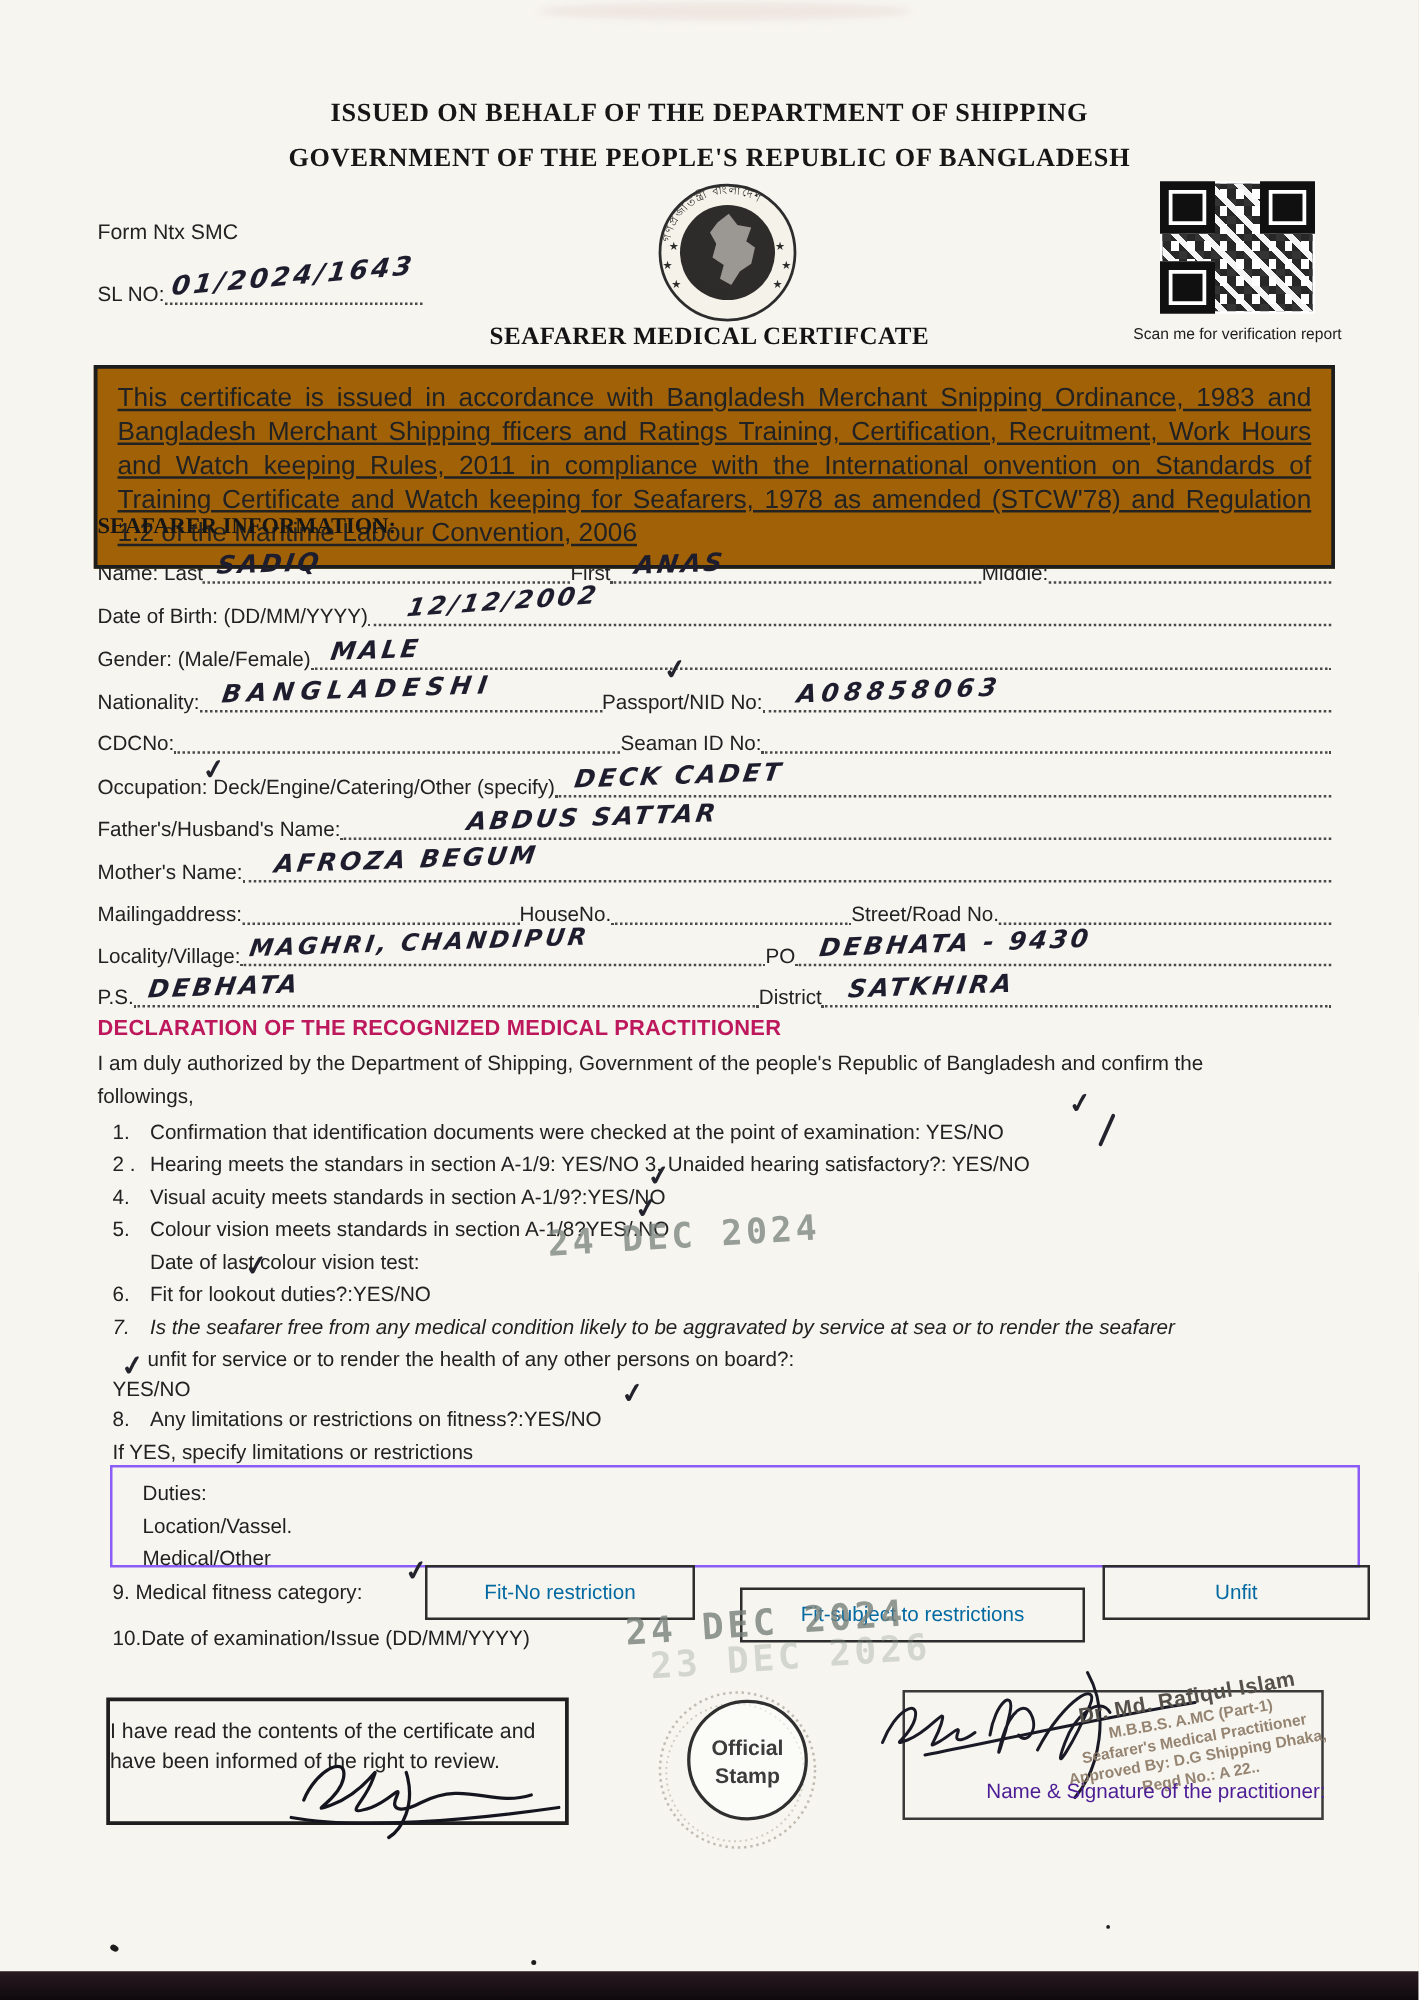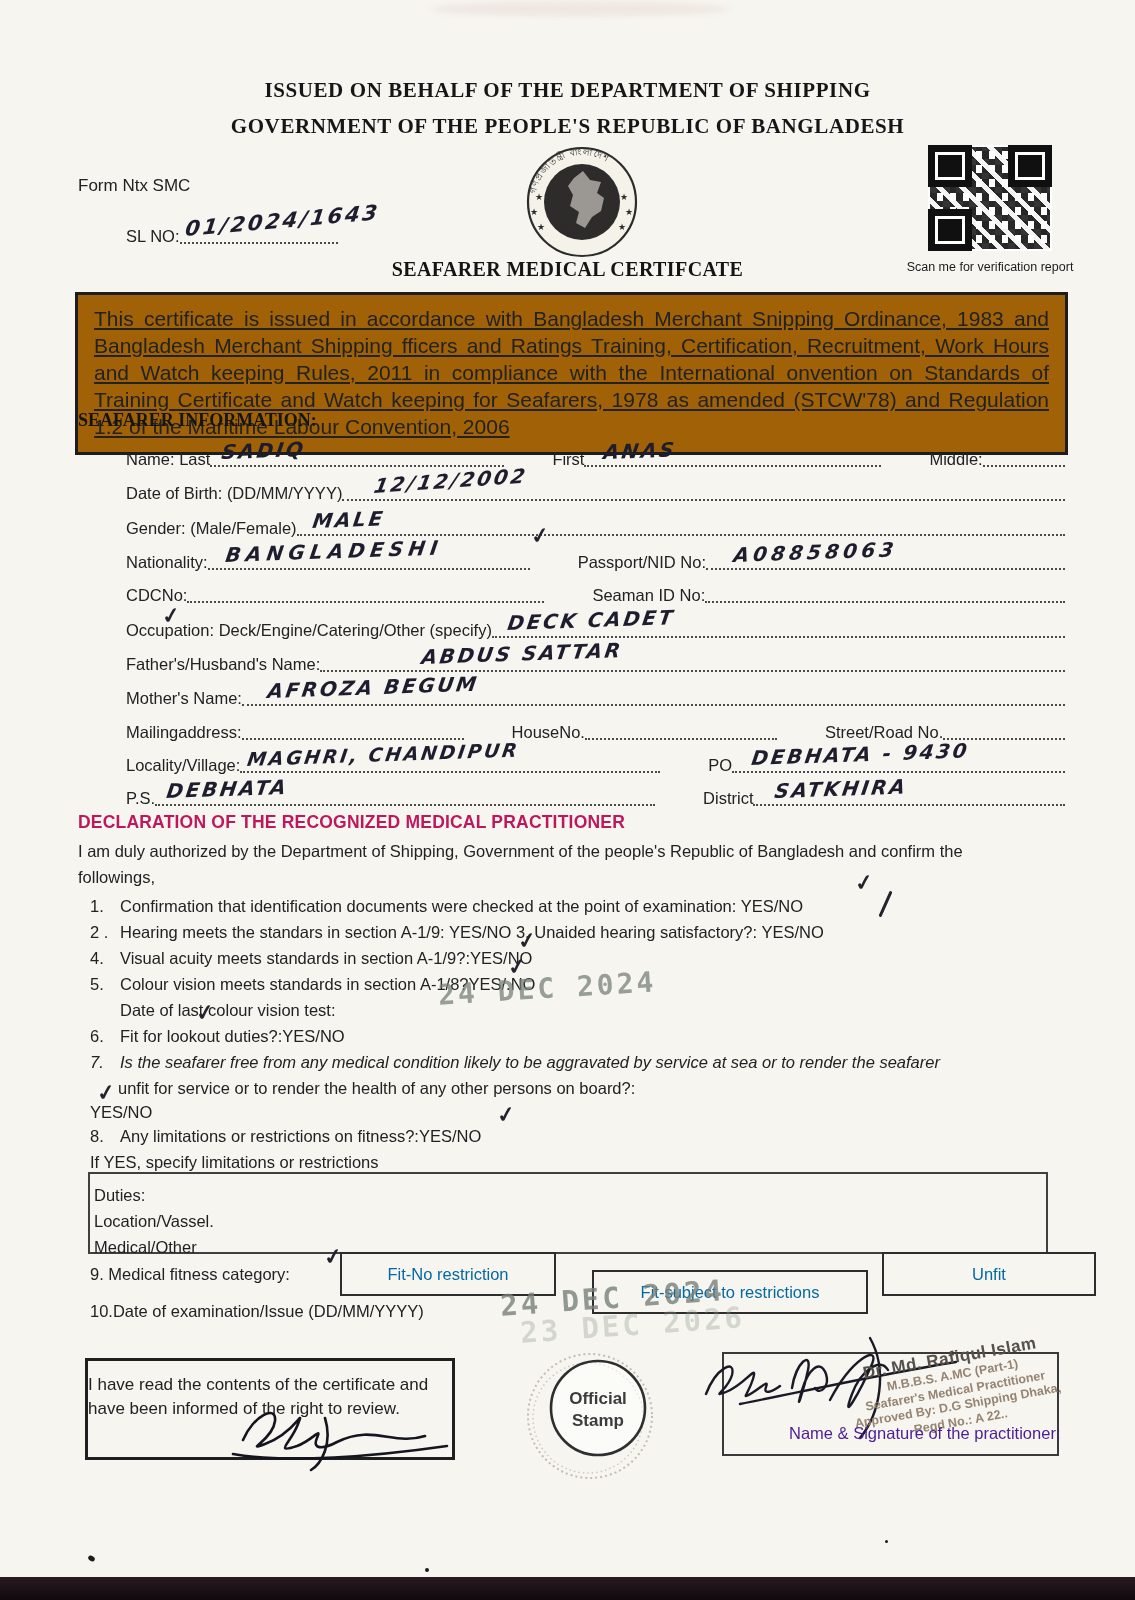--- a/index.html
+++ b/index.html
@@ -8,38 +8,38 @@
   .abs{position:absolute;}
   .h1{width:100%;text-align:center;font-family:"Liberation Serif",serif;font-weight:bold;
       font-size:21px;letter-spacing:.6px;color:#161616;}
   .doc-title{width:100%;text-align:center;font-family:"Liberation Serif",serif;font-weight:bold;
       font-size:20px;letter-spacing:.4px;color:#141414;}
   .small-label{font-size:17px;color:#222;}
   .intro-box{border:3px solid #1d1d1d;background:#a16207;padding:10px 16px 12px 16px;
       font-size:21px;line-height:27px;text-align:justify;color:#222;text-decoration:underline;}
   .sect-title{font-family:"Liberation Serif",serif;font-weight:bold;font-size:18px;color:#151515;}
   .frow{display:flex;align-items:flex-end;font-size:16.5px;height:26px;left:78px;width:987px;}
-  .frow .lbl{white-space:nowrap;padding-bottom:1px;color:#222;margin-left:48px;}
+  .frow .lbl{white-space:nowrap;padding-bottom:1px;color:#222;}
   .frow .dots{border-bottom:2px dotted #4a4a4a;margin:0 0 3px 0;position:relative;height:3px;}
   .grow{flex:1;}
   .hw{font-family:"DejaVu Sans",sans-serif;font-style:italic;font-weight:600;color:#1d1d2e;
       font-size:20px;letter-spacing:2.5px;transform:skewX(-10deg) rotate(-2deg);
       transform-origin:left bottom;white-space:nowrap;}
   .dots .hw{position:absolute;bottom:1px;}
   .decl-title{font-weight:bold;font-size:17.5px;letter-spacing:.2px;color:#be185d;}
   .para{font-size:16.5px;line-height:26px;color:#222;}
   .ditem{font-size:16.5px;color:#222;white-space:nowrap;}
   .ditem .num{display:inline-block;width:30px;}
   .ck{font-size:22px;font-weight:bold;color:#23232e;transform:rotate(-8deg);line-height:1;}
   .strike{width:3px;height:28px;background:#23232e;transform:rotate(24deg);border-radius:2px;}
   .stamp{font-family:"DejaVu Sans Mono",monospace;font-weight:bold;color:#78807a;
       letter-spacing:3px;white-space:nowrap;}
   .cat-box{border:2px solid #2d2d2d;display:flex;align-items:center;justify-content:center;
       font-size:16.5px;background:transparent;color:#0369a1;}
-  .duties-box{border:2px solid #404040;padding:8px 4px;font-size:16.5px;line-height:26px;}
+  .duties-box{border:2px solid #8b5cf6;padding:8px 24px;font-size:16.5px;line-height:26px;}
   .review-box{border:3px solid #1f1f1f;padding:12px 0;font-size:17px;line-height:24px;color:#222;}
   .pract-box{border:2px solid #3a3a3a;}
   .pract-label{font-size:16.5px;color:#4c1d95;white-space:nowrap;margin-left:24px;}
   .pstamp{transform:rotate(-10deg);text-align:center;color:#8d7b67;}
   .pstamp .l1{font-size:17px;font-weight:bold;color:#55504a;letter-spacing:.4px;white-space:nowrap;}
   .pstamp .ln{font-size:12.5px;line-height:15.5px;font-weight:600;opacity:.92;white-space:nowrap;}
   .qr{background:#fff;}
   .qr .modules{position:absolute;inset:2px;opacity:.9;
       background-image:repeating-linear-gradient(90deg,#101010 0 7px,transparent 7px 13px),
                        repeating-linear-gradient(0deg,#101010 0 6px,transparent 6px 14px);

